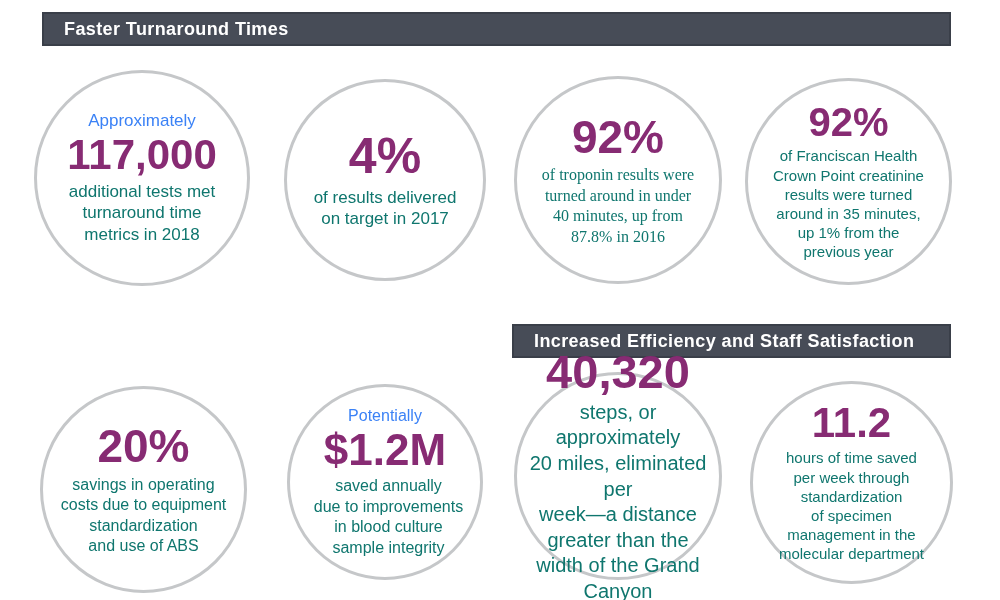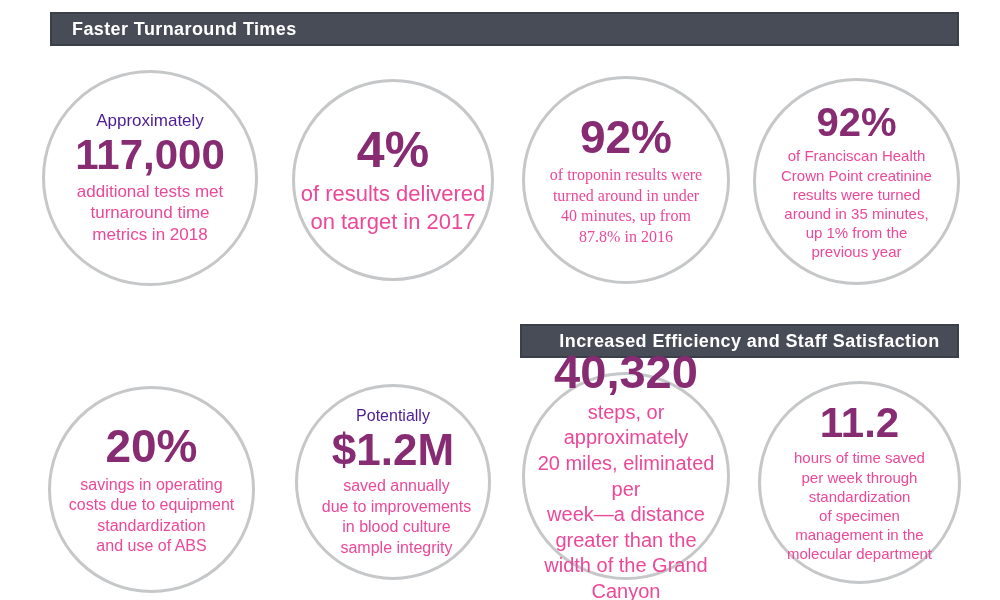--- a/index.html
+++ b/index.html
@@ -2,57 +2,57 @@
 <html><head>
 <meta charset="utf-8">
 <style>
   * { margin: 0; padding: 0; box-sizing: border-box; }
   html, body { background: #ffffff; }
   body {
     width: 1000px; height: 600px;
     font-family: "Liberation Sans", sans-serif;
     position: relative; overflow: hidden;
   }
-  .canvas { position: absolute; left: 12px; top: 0; width: 916px; height: 600px; }
+  .canvas { position: absolute; left: 4px; top: 0; width: 916px; height: 600px; }
 
   
   .bar {
     position: absolute; height: 34px;
     background: #474C57;
     border: 2px solid #3A3F49;
     display: flex; align-items: center;
     color: #ffffff;
     font-size: 18px; font-weight: bold; letter-spacing: 0.4px;
     padding-left: 20px;
   }
   .bar-1 { left: 38px; top: 12px;  width: 909px; }
   .bar-2 { left: 38px; top: 324px; width: 444px; }
-  .bar-3 { left: 508px; top: 324px; width: 439px; justify-content: center; }
+  .bar-3 { left: 508px; top: 324px; width: 439px; }
 
   
   .circle {
     position: absolute;
     border: 3px solid #C5C7C9; border-radius: 50%;
     background: #ffffff;
     display: flex; flex-direction: column;
     align-items: center; justify-content: center;
     text-align: center;
   }
-  .lead    { color: #4c1d95; line-height: 1.25; }
+  .lead    { color: #3b82f6; line-height: 1.25; }
   .value   { color: #872B73; font-weight: bold; line-height: 1.05; }
-  .caption { color: #ec4899; line-height: 1.28; white-space: pre-line; }
+  .caption { color: #0f766e; line-height: 1.28; white-space: pre-line; }
 
   .c1 { left: 30px;  top: 70px;  width: 216px; height: 216px; }
   .c1 .lead    { font-size: 17px; margin-bottom: 2px; }
   .c1 .value   { font-size: 42px; }
   .c1 .caption { font-size: 17px; margin-top: 3px; }
 
   .c2 { left: 280px; top: 79px;  width: 202px; height: 202px; }
   .c2 .value   { font-size: 50px; }
-  .c2 .caption { font-size: 22px; margin-top: 4px; }
+  .c2 .caption { font-size: 17px; margin-top: 4px; }
 
   .c3 { left: 510px; top: 76px;  width: 208px; height: 208px; }
   .c3 .value   { font-size: 46px; }
   .c3 .caption { font-size: 16px; margin-top: 4px; font-family: Liberation Serif, serif; }
 
   .c4 { left: 741px; top: 78px;  width: 207px; height: 207px; }
   .c4 .value   { font-size: 40px; }
   .c4 .caption { font-size: 15px; margin-top: 3px; }
 
   .c5 { left: 36px;  top: 386px; width: 207px; height: 207px; }

